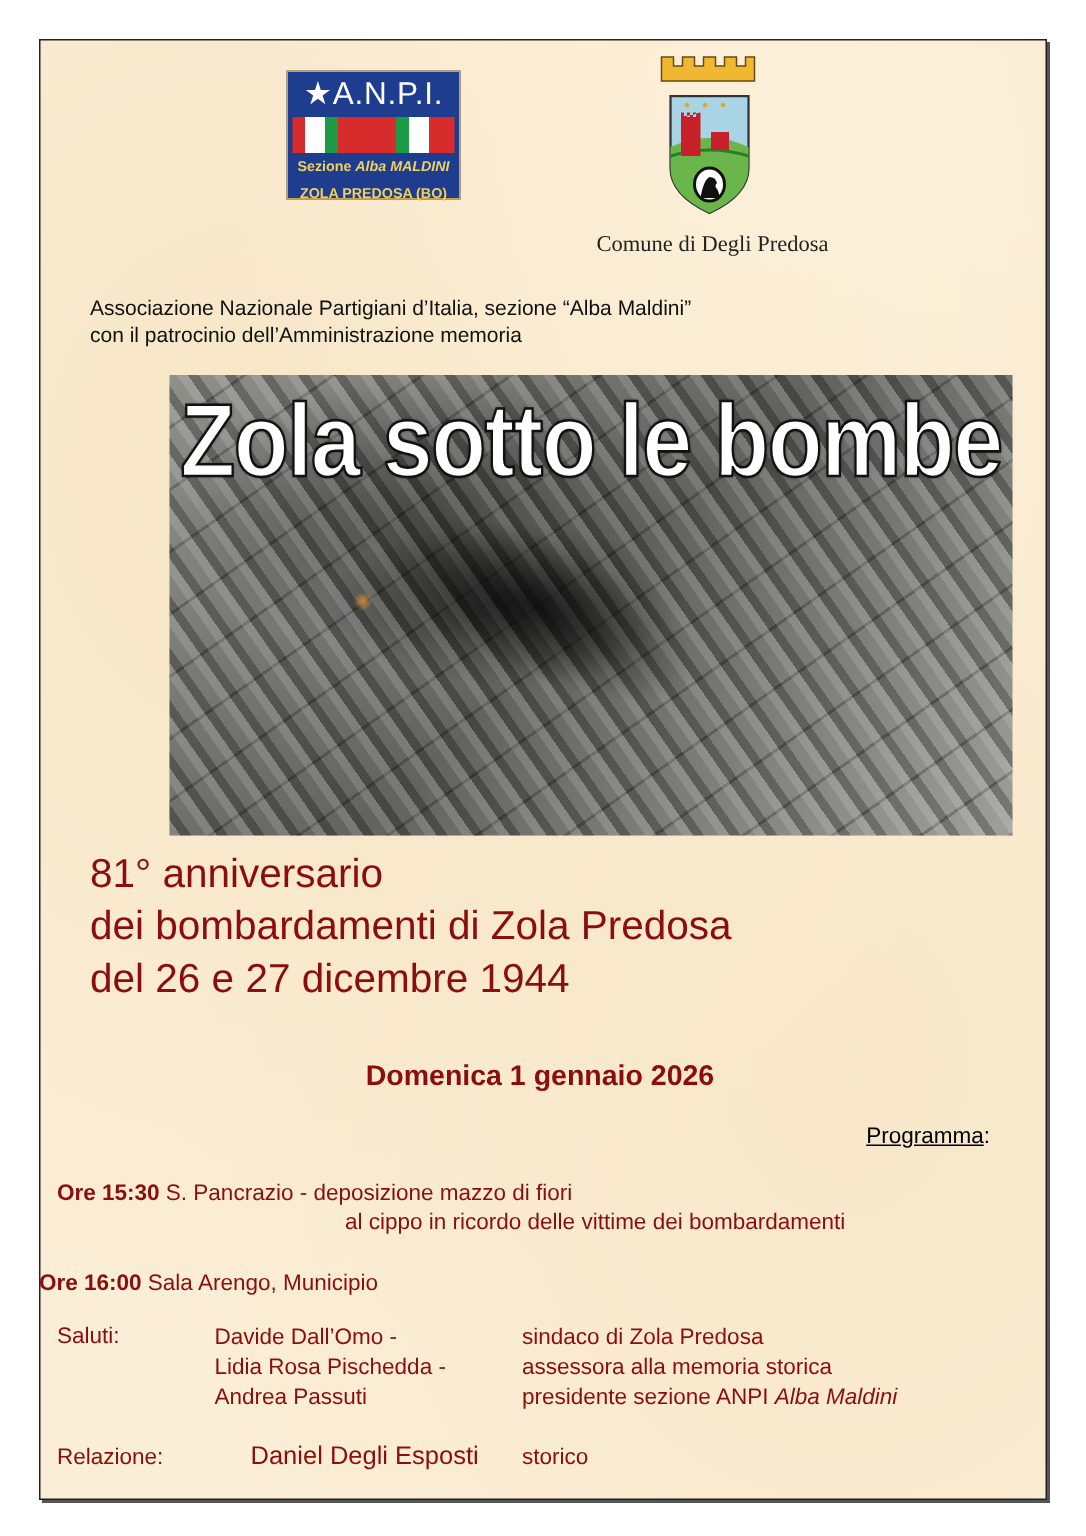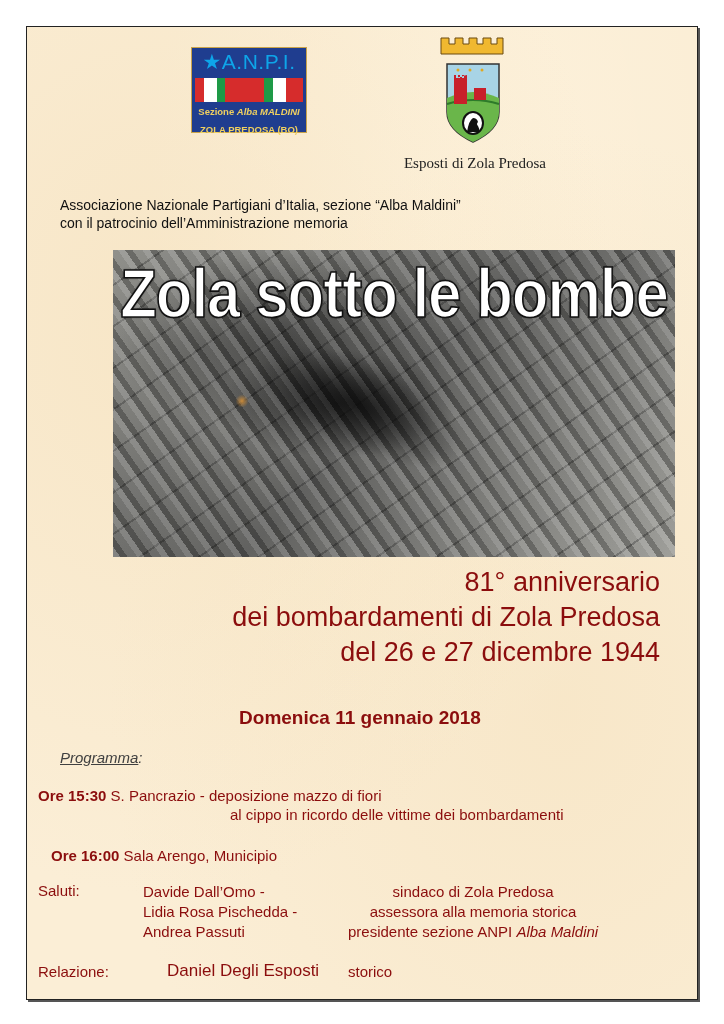--- a/index.html
+++ b/index.html
@@ -15,21 +15,21 @@
       radial-gradient(ellipse at 80% 70%, rgba(240,215,170,0.30), transparent 60%),
       radial-gradient(ellipse at 60% 20%, rgba(255,245,225,0.5), transparent 50%),
       #fbeed6;
   }
   .anpi {
     position:absolute; left:191px; top:47px; width:116px; height:86px;
     background:#1f3d8f; border:1px solid #c9a34a; box-sizing:border-box;
   }
   .anpi .title {
     position:absolute; left:0; right:0; top:2px; text-align:center;
-    color:#0ea5e9; font-size:21px; letter-spacing:0.5px;
+    color:#ffffff; font-size:21px; letter-spacing:0.5px;
   }
   .anpi .flag {
     position:absolute; left:3px; right:3px; top:30px; height:24px;
     background:linear-gradient(90deg,
       #d62c2c 0 8%, #fff 8% 20%, #1e9a47 20% 28%, #d62c2c 28% 64%,
       #1e9a47 64% 72%, #fff 72% 84%, #d62c2c 84% 100%);
   }
   .anpi .sub1, .anpi .sub2 {
     position:absolute; left:0; right:0; text-align:center; color:#f0d060;
     font-size:9.5px; font-weight:bold;
@@ -67,37 +67,37 @@
   }
   .photo-title {
     position:absolute; left:0; right:0; top:4px; text-align:center;
     font-family:"Liberation Sans", sans-serif; font-weight:bold; font-size:60px;
     color:#fff; letter-spacing:-1px;
     transform:scaleY(1.15); transform-origin:top;
     -webkit-text-stroke:1.5px #111;
     text-shadow:0 0 2px #000;
   }
   .anniv {
-    position:absolute; left:60px; top:565px; width:600px; text-align:right;
+    position:absolute; left:60px; top:565px; width:600px; text-align:left;
     color:#8b0d0d; font-size:27px; line-height:35px;
   }
   .date {
     position:absolute; left:60px; top:707px; width:600px; text-align:center;
     color:#8b0d0d; font-size:19px; font-weight:bold;
   }
   .programma {
-    position:absolute; left:60px; top:749px; width:600px; text-align:left;
-    color:#404040; font-size:15px;font-style:italic;
+    position:absolute; left:60px; top:749px; width:600px; text-align:right;
+    color:#000000; font-size:15px;
   }
   .programma u { text-decoration:underline; }
   .row { position:absolute; color:#8b0d0d; font-size:15px; white-space:nowrap; }
   .row b { font-weight:bold; }
   .sal-label, .rel-label { position:absolute; left:38px; color:#8b0d0d; font-size:15px; }
   .sal-names { position:absolute; left:143px; top:882px; color:#8b0d0d; font-size:15px; line-height:20px; }
-  .sal-roles { position:absolute; left:348px; top:882px; color:#8b0d0d; font-size:15px; line-height:20px;text-align:center; }
+  .sal-roles { position:absolute; left:348px; top:882px; color:#8b0d0d; font-size:15px; line-height:20px; }
   .rel-name { position:absolute; left:143px; top:961px; color:#8b0d0d; font-size:17px;margin-left:24px; }
   .rel-role { position:absolute; left:348px; top:963px; color:#8b0d0d; font-size:15px; }
 </style>
 </head>
 <body>
 
 <div class="page"></div>
 
 <div class="anpi">
   <div class="title">★A.N.P.I.</div>
@@ -114,50 +114,50 @@
   <rect x="17" y="42" width="13" height="26" fill="#c8202a"></rect>
   <path d="M17 42 v-3 h2 v3 h2 v-3 h2 v3 h2 v-3 h2 v3 h3 v-3" fill="#c8202a"></path>
   <rect x="37" y="52" width="12" height="12" fill="#c8202a"></rect>
   <circle cx="21" cy="34" r="1.5" fill="#e0a820"></circle>
   <circle cx="33" cy="34" r="1.5" fill="#e0a820"></circle>
   <circle cx="45" cy="34" r="1.5" fill="#e0a820"></circle>
   <ellipse cx="36" cy="87" rx="10" ry="11" fill="#fff" stroke="#111" stroke-width="2"></ellipse>
   <path d="M30 96 q2 -12 6 -14 q4 0 5 4 q-2 2 0 4 q2 3 1 6 z" fill="#111"></path>
 </svg>
 
-<div class="comune-name">Esposti di Zola Predosa</div>
+<div class="comune-name">Comune di Degli Predosa</div>
 
 <div class="assoc">
   <div>Associazione Nazionale Partigiani d’Italia, sezione “Alba Maldini”</div>
   <div>con il patrocinio dell’Amministrazione memoria</div>
 </div>
 
 <div class="photo">
   <div class="smoke"></div>
   <div class="fire"></div>
   <div class="photo-title">Zola sotto le bombe</div>
 </div>
 
 <div class="anniv">
   <div>81° anniversario</div>
   <div>dei bombardamenti di Zola Predosa</div>
   <div>del 26 e 27 dicembre 1944</div>
 </div>
 
-<div class="date">Domenica 11 gennaio 2018</div>
+<div class="date">Domenica 1 gennaio 2026</div>
 
 <div class="programma"><u>Programma</u><span>:</span></div>
 
 <div class="row" style="left:38px; top:787px;text-align:right;">
   <b>Ore 15:30</b>
   <span>S. Pancrazio - deposizione mazzo di fiori</span>
 </div>
 <div class="row" style="left:230px; top:806px;">al cippo in ricordo delle vittime dei bombardamenti</div>
 
-<div class="row" style="left:51px; top:847px;text-align:center;">
+<div class="row" style="left:26px; top:847px;text-align:center;">
   <b>Ore 16:00</b>
   <span>Sala Arengo, Municipio</span>
 </div>
 
 <div class="sal-label" style="top:882px;">Saluti:</div>
 <div class="sal-names">
   <div>Davide Dall’Omo -</div>
   <div>Lidia Rosa Pischedda -</div>
   <div>Andrea Passuti</div>
 </div>

